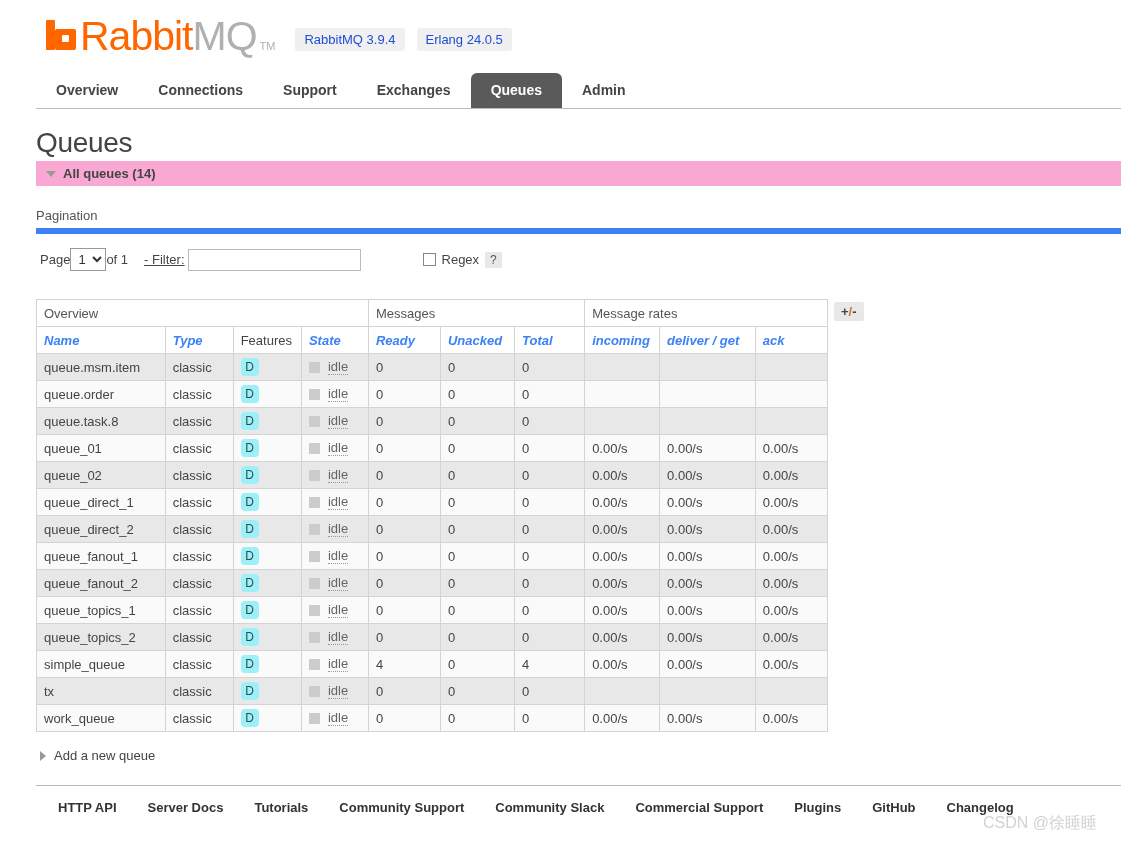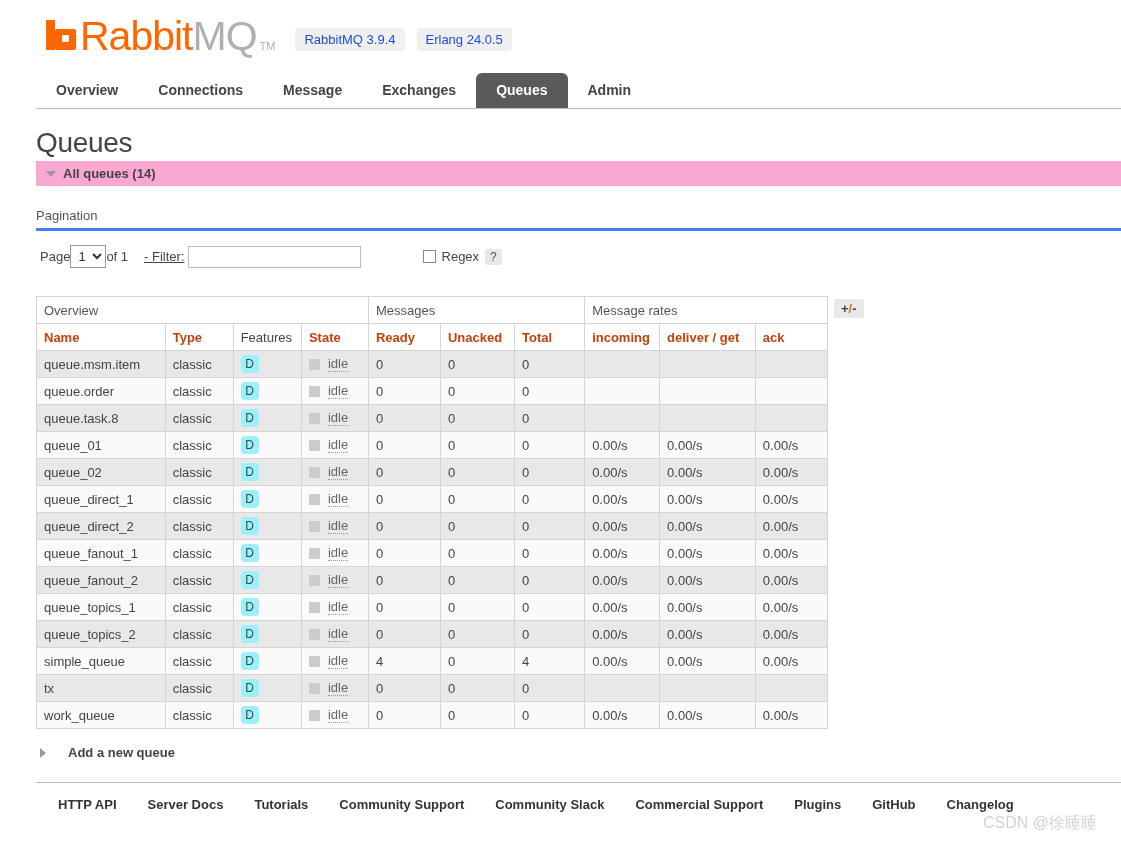--- a/index.html
+++ b/index.html
@@ -72,21 +72,21 @@
     border-right: 5px solid transparent; border-top: 6px solid #999;
   }
   .tri-right {
     width: 0; height: 0; border-top: 5px solid transparent;
     border-bottom: 5px solid transparent; border-left: 6px solid #999;
   }
 
   
   .pagination-label {
     margin: 22px 0 0 36px; width: 1085px; font-size: 13px; color: #555;
-    padding-bottom: 5px; border-bottom: 3px solid #3b82f6;
+    padding-bottom: 5px; border-bottom: 6px solid #3b82f6;
   }
   .pagination-row {
     margin: 14px 0 0 40px; display: flex; align-items: center; font-size: 13px;
     color: #444; gap: 0;
   }
   .page-select {
     font-family: "Liberation Sans", sans-serif; font-size: 13px;
     padding: 2px 3px; border: 1px solid #999; background: #fff; color: #333;
   }
   .filter-input {
@@ -105,21 +105,21 @@
 
   
   .table-wrap { margin: 28px 0 0 36px; position: relative; }
   table.queues { border-collapse: collapse; width: 792px; }
   table.queues td, table.queues th {
     border: 1px solid #d4d4d4; font-size: 13px; padding: 4px 7px;
     color: #444; font-weight: normal; text-align: left; height: 27px;
   }
   thead tr.grp th { background: #fff; color: #555; font-size: 13px; }
   thead tr.cols th { background: #fff; }
-  thead tr.cols th.b { font-weight: bold; color: #c2410c; }
+  thead tr.cols th.b { font-weight: bold; color: #3b82f6; font-style: italic; }
   tbody tr.odd td { background: #e8e8e8; }
   tbody tr.even td { background: #fafafa; }
   td.name { font-weight: bold; color: #2b2b2b; width: 125px; }
   td.type { color: #555; width: 66px; }
   td.feat { width: 61px; text-align: center; }
   td.state { width: 65px; }
   td.num { text-align: right; }
   .c-ready { width: 70px; }
   .c-unacked { width: 72px; }
   .c-total { width: 68px; }
@@ -139,22 +139,22 @@
   }
   .plusminus {
     position: absolute; left: 798px; top: 3px;
     background: #e8e8e8; border-radius: 2px; padding: 2px 7px;
     font-size: 13px; color: #444; cursor: pointer; font-weight: bold;
   }
   .plusminus .pm-slash { color: #d86f1e; }
 
   
   .add-queue {
-    margin: 16px 0 0 40px; display: flex; align-items: center; gap: 22px;
-    font-size: 13px; font-weight: bold; color: #444; cursor: pointer;
+    margin: 16px 0 0 40px; display: flex; align-items: center; gap: 8px;
+    font-size: 13px; font-weight: normal; color: #444; cursor: pointer;
   }
 
   
   .footer-rule {
     margin: 22px 0 0 36px; width: 1085px; border-top: 1px solid #bbb;
   }
   .footer-links {
     margin: 14px 0 0 48px; display: flex; gap: 31px;
     font-size: 13px; font-weight: bold; color: #333; padding-left: 10px;
   }
@@ -182,21 +182,21 @@
     </div>
     <div class="versions">
       <span class="vbadge">RabbitMQ 3.9.4</span>
       <span class="vbadge">Erlang 24.0.5</span>
     </div>
   </div>
 
   <div class="nav" id="nav">
       <div class="nav-item">Overview</div>
       <div class="nav-item">Connections</div>
-      <div class="nav-item">Message</div>
+      <div class="nav-item">Support</div>
       <div class="nav-item">Exchanges</div>
       <div class="nav-item active">Queues</div>
       <div class="nav-item">Admin</div>
     </div>
 
   <div class="page-title">Queues</div>
   <div class="section-band">
     <span class="tri-down"></span>
     <span>All queues (14)</span>
   </div>

